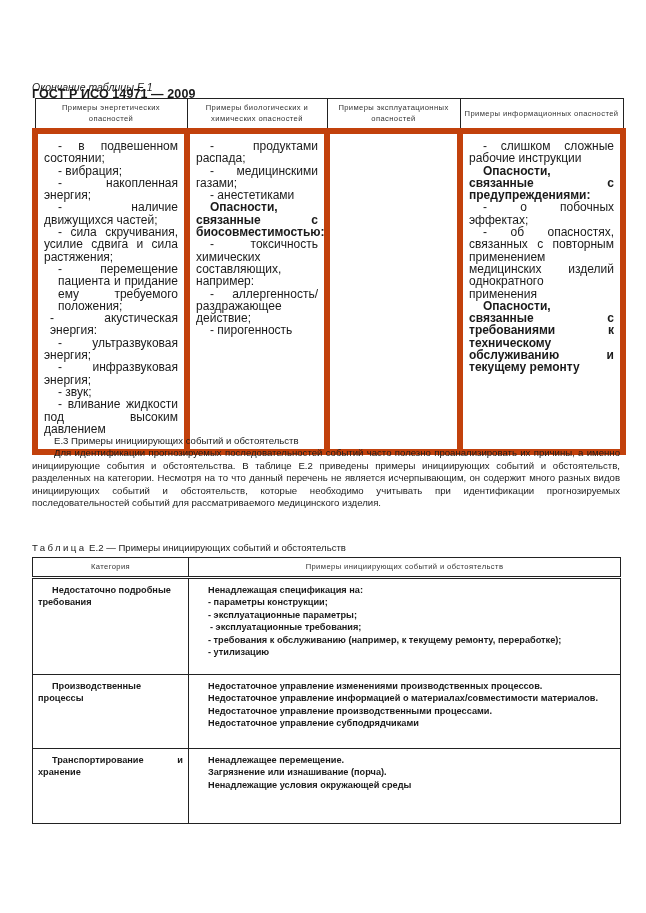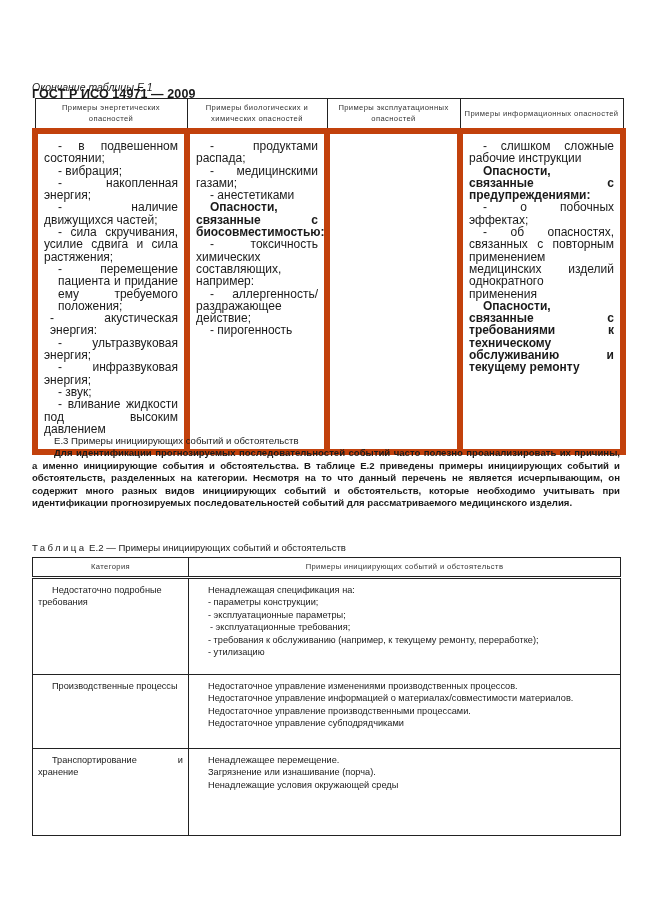--- a/index.html
+++ b/index.html
@@ -12,26 +12,26 @@
   .t1 { left: 32px; top: 98px; width: 588px; }
   .t1 th, .t2 th { font-weight: normal; font-size: 7.6px; letter-spacing: 0.4px; text-align: center;
                    line-height: 11px; padding: 3px 4px 4px 4px; border: 1px solid #222; border-bottom: 3px double #222; color:#333; }
   .t1 td { vertical-align: top; border: 6px solid #c2410c; font-size: 12px; line-height: 12.3px; padding: 6px 6px 14px 6px; color:#1a1a1a; }
   .t1 .p { text-align: justify; margin: 0; }
   .ind { text-indent: 14px; }
   .ind2 { padding-left: 14px; text-indent: 0; }
   .b { font-weight: bold; }
   .sec-title { left: 54px; top: 435px; font-size: 9.6px; font-weight: normal; }
   .para { left: 32px; top: 447px; width: 588px; font-size: 9.6px; line-height: 12.6px; text-align: justify; margin:0; }
-  .para .fi { text-indent: 22px; display:block;font-weight:bold; }
+  .para .fi { text-indent: 22px; display:block; }
   .t2-caption { left: 32px; top: 542px; font-size: 9.6px; }
   .t2-caption .sp { letter-spacing: 2.4px; }
   .t2 { left: 32px; top: 557px; width: 588px; padding-left: 24px; }
   .t2 td { vertical-align: top; border: 1px solid #222; font-size: 9.2px; line-height: 12.4px; padding: 5px 5px 8px 5px; }
-  .t2 .line { display: block; }
+  .t2 .line { display: block; font-weight: bold; }
   .page-num { left: 32px; top: 899px; font-size: 16px; margin-top: 44px; }
 </style>
 </head>
 <body>
 
 <div class="abs doc-header">ГОСТ Р ИСО 14971 — 2009</div>
 <div class="abs caption-italic">Окончание таблицы Е.1</div>
 
 <table class="abs t1">
   <colgroup>
@@ -120,21 +120,21 @@
       <td>
           <span class="line ind" style="text-align:justify">Производственные процессы</span>
         </td>
       <td>
         <span class="line ind">Недостаточное управление изменениями производственных процессов.</span>
         <span class="line ind" style="text-align:justify">Недостаточное управление информацией о материалах/совместимости материалов.</span>
         <span class="line ind">Недостаточное управление производственными процессами.</span>
         <span class="line ind">Недостаточное управление субподрядчиками</span>
       </td>
     </tr>
-    <tr style="height:87px">
+    <tr style="height:75px">
       <td>
           <span class="line ind" style="text-align:justify">Транспортирование и хранение</span>
         </td>
       <td>
         <span class="line ind">Ненадлежащее перемещение.</span>
         <span class="line ind">Загрязнение или изнашивание (порча).</span>
         <span class="line ind">Ненадлежащие условия окружающей среды</span>
       </td>
     </tr>
   </tbody>

